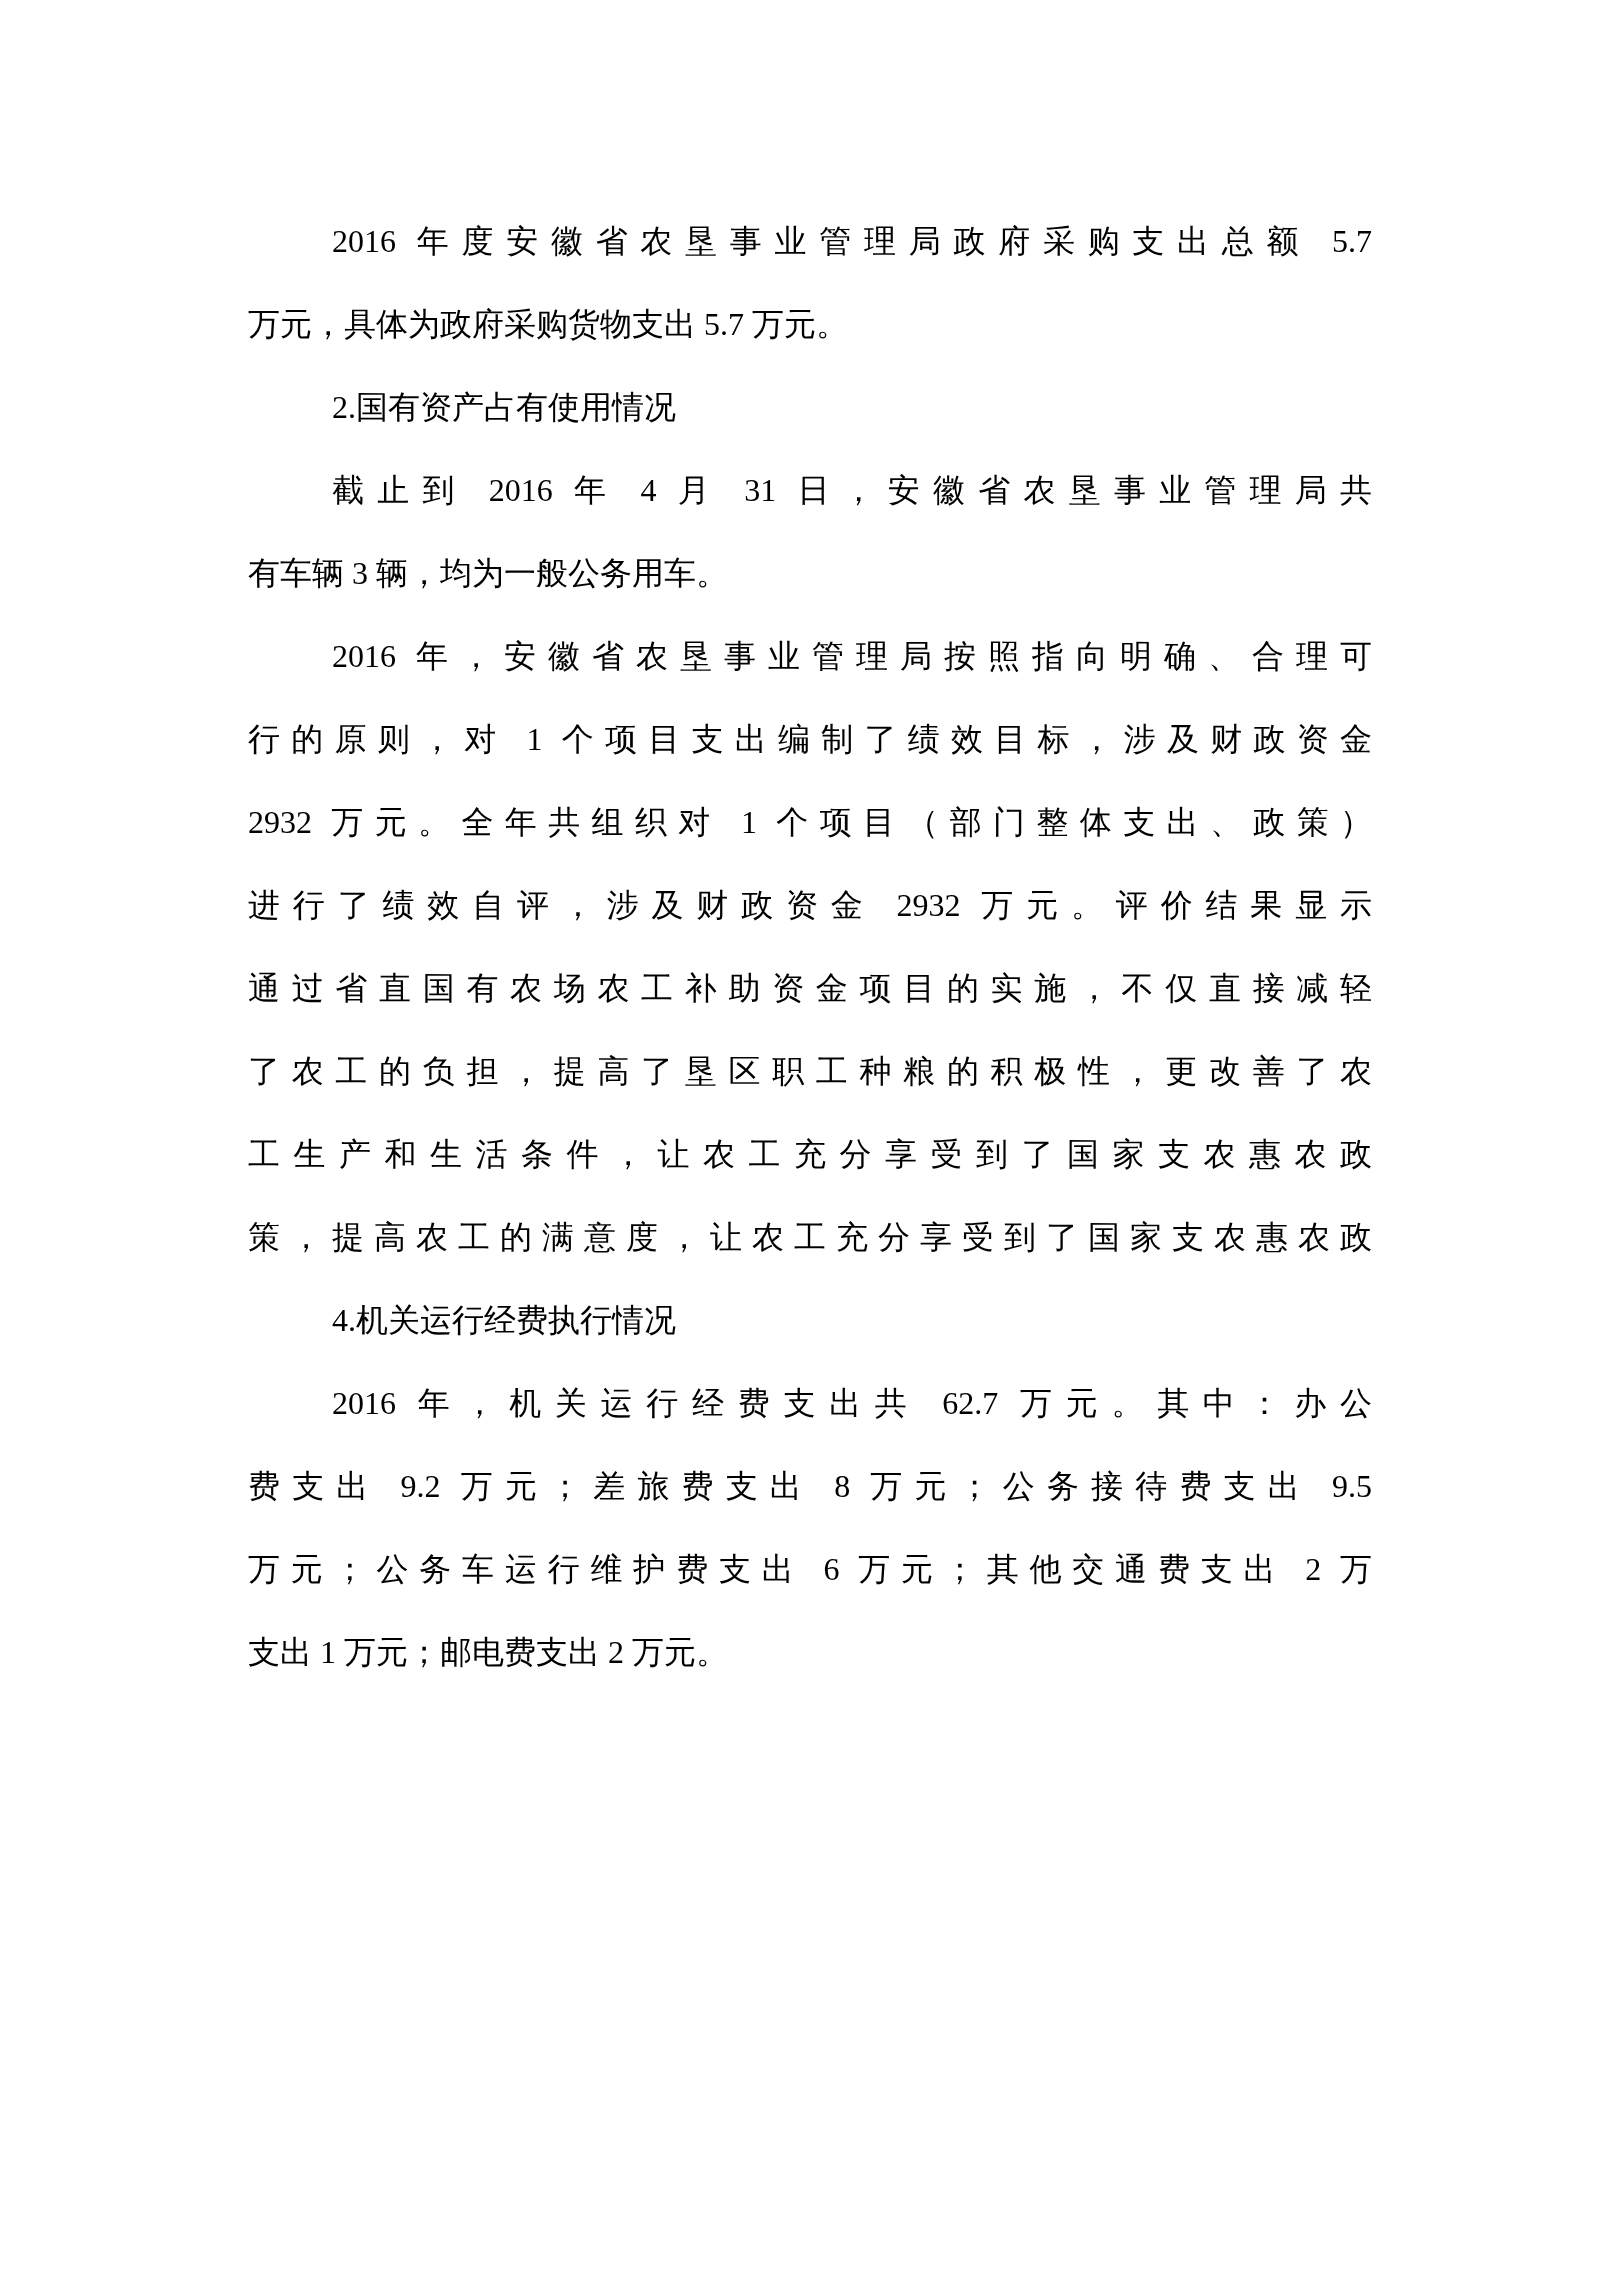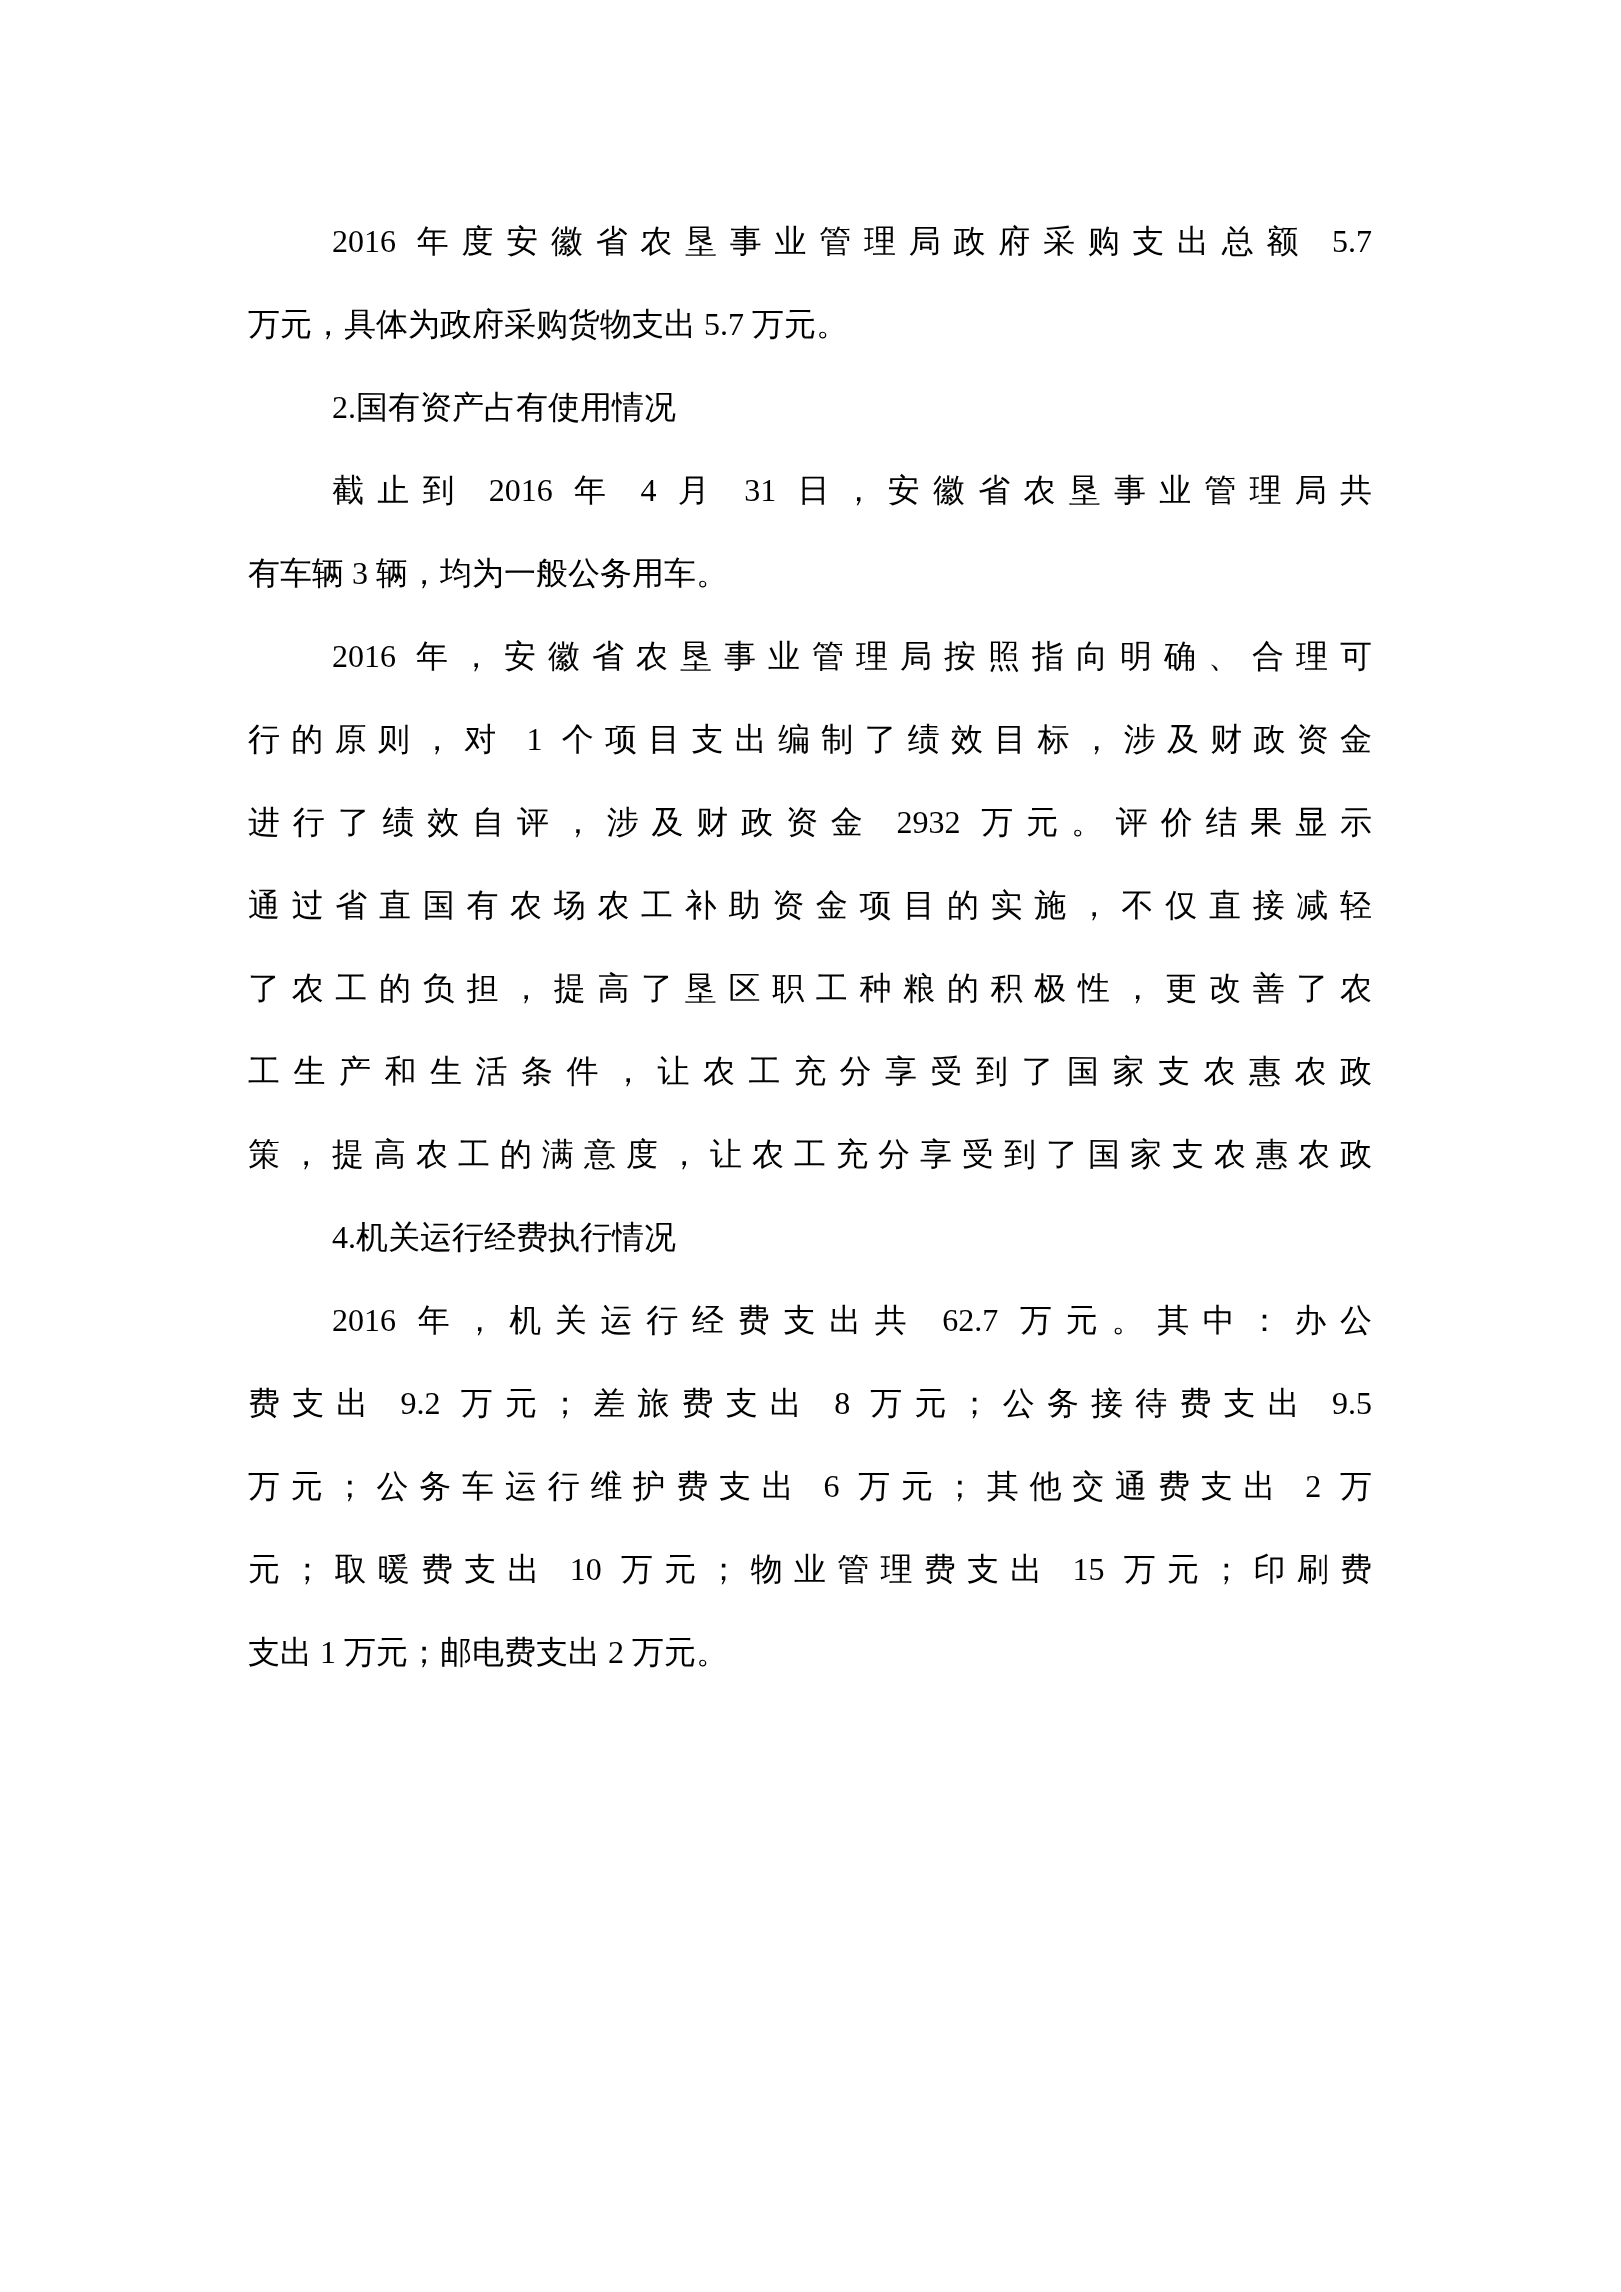--- a/index.html
+++ b/index.html
@@ -45,26 +45,26 @@
 
 <div class="page">
   <div class="text-block">
       <div class="line indent justify">2016 年度安徽省农垦事业管理局政府采购支出总额 5.7</div>
       <div class="line">万元，具体为政府采购货物支出 5.7 万元。</div>
       <div class="line indent">2.国有资产占有使用情况</div>
       <div class="line indent justify">截止到 2016 年 4 月 31 日，安徽省农垦事业管理局共</div>
       <div class="line">有车辆 3 辆，均为一般公务用车。</div>
       <div class="line indent justify">2016 年，安徽省农垦事业管理局按照指向明确、合理可</div>
       <div class="line justify">行的原则，对 1 个项目支出编制了绩效目标，涉及财政资金</div>
+      <div class="line justify">2932 万元。全年共组织对 1 个项目（部门整体支出、政策）</div>
       <div class="line justify">进行了绩效自评，涉及财政资金 2932 万元。评价结果显示</div>
       <div class="line justify">通过省直国有农场农工补助资金项目的实施，不仅直接减轻</div>
       <div class="line justify">了农工的负担，提高了垦区职工种粮的积极性，更改善了农</div>
       <div class="line justify">工生产和生活条件，让农工充分享受到了国家支农惠农政</div>
       <div class="line justify">策，提高农工的满意度，让农工充分享受到了国家支农惠农政</div>
       <div class="line indent">4.机关运行经费执行情况</div>
       <div class="line indent justify">2016 年，机关运行经费支出共 62.7 万元。其中：办公</div>
       <div class="line justify">费支出 9.2 万元；差旅费支出 8 万元；公务接待费支出 9.5</div>
       <div class="line justify">万元；公务车运行维护费支出 6 万元；其他交通费支出 2 万</div>
-      <div class="line justify">元；取暖费支出 10 万元；物业管理费支出 15 万元；印刷费</div>
       <div class="line">支出 1 万元；邮电费支出 2 万元。</div>
     </div>
 </div>
 
 
 </body></html>

